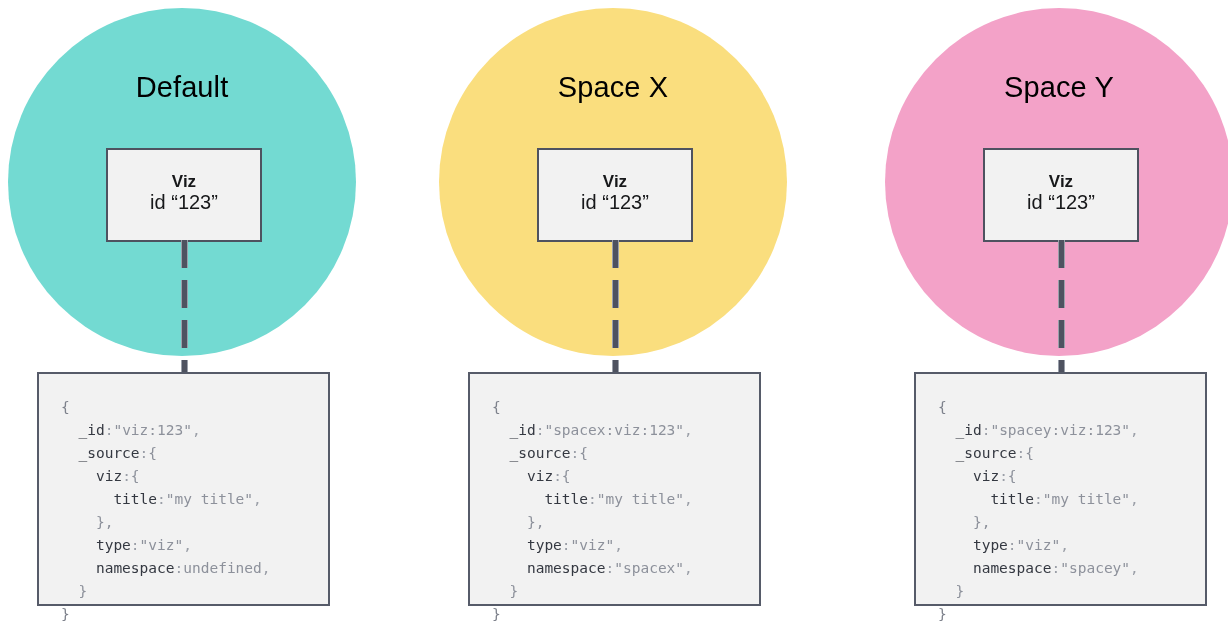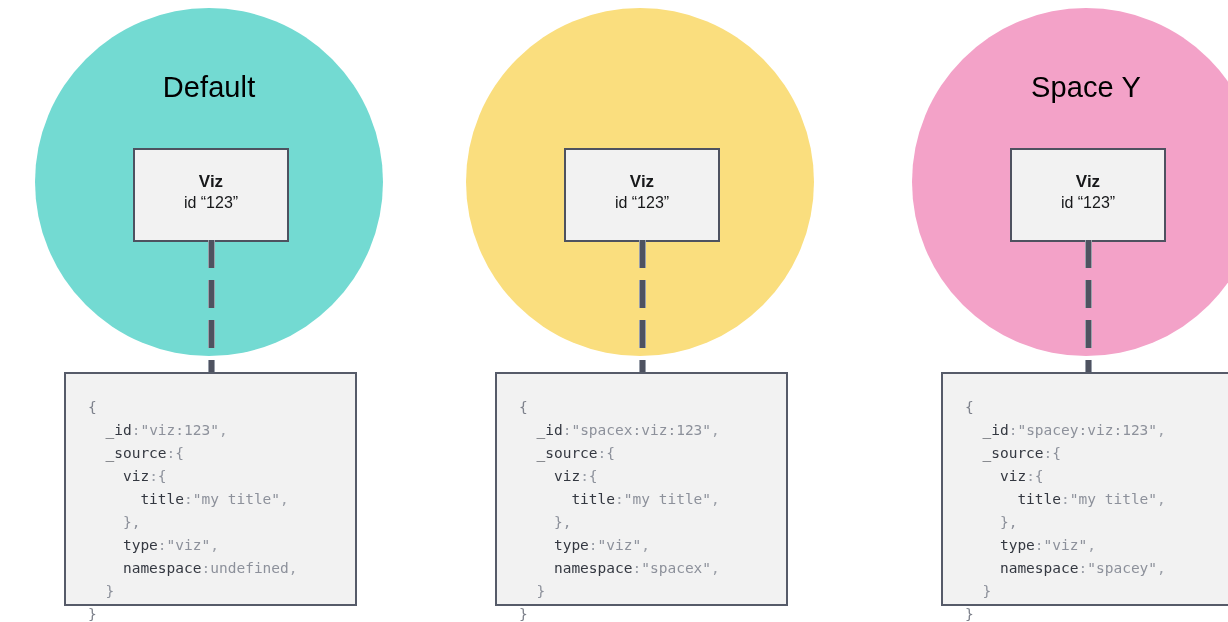--- a/index.html
+++ b/index.html
@@ -23,21 +23,20 @@
     width: 1228px;
     height: 622px;
   }
 
   
   .column {
     position: absolute;
     top: 0;
     width: 410px;
     height: 622px;
-    margin-left: 27px;
   }
   .col-0 { left: 0px; }
   .col-1 { left: 428px; }
   .col-2 { left: 856px; }
 
   
   .space-circle {
     position: absolute;
     top: 8px;
     left: 8px;
@@ -82,21 +81,21 @@
   .col-1 .viz-box { left: 109px; }
   .col-2 .viz-box { left: 127px; }
 
   .viz-title {
     font-size: 17px;
     line-height: 21px;
     font-weight: bold;
     color: #17181a;
   }
   .viz-subtitle {
-    font-size: 16px;
+    font-size: 20px;
     line-height: 21px;
     color: #17181a;
   }
 
   
   .connector {
     position: absolute;
     top: 240px;
     left: 181px;
     width: 7px;
@@ -177,20 +176,21 @@
     <span class="k">namespace</span><span class="p">:</span><span class="v">undefined</span><span class="p">,</span>
   <span class="v">}</span>
 <span class="b">}</span></pre>
     </div>
   </div>
 
   <div class="column col-1">
 
     <div class="space-circle" style="background: rgb(250, 222, 126);"></div>
 
+    <div class="space-title">Space X</div>
 
     <div class="viz-box">
       <div class="viz-title">Viz</div>
       <div class="viz-subtitle">id “123”</div>
     </div>
 
     <div class="connector">
       <svg width="7" height="134" viewBox="0 0 7 134" xmlns="http://www.w3.org/2000/svg">
         <line x1="3.5" y1="0" x2="3.5" y2="134" stroke="#9aa0ab" stroke-width="7" stroke-dasharray="28 12"></line>
         <line x1="3.5" y1="0" x2="3.5" y2="134" stroke="#4e5260" stroke-width="5" stroke-dasharray="28 12"></line>

